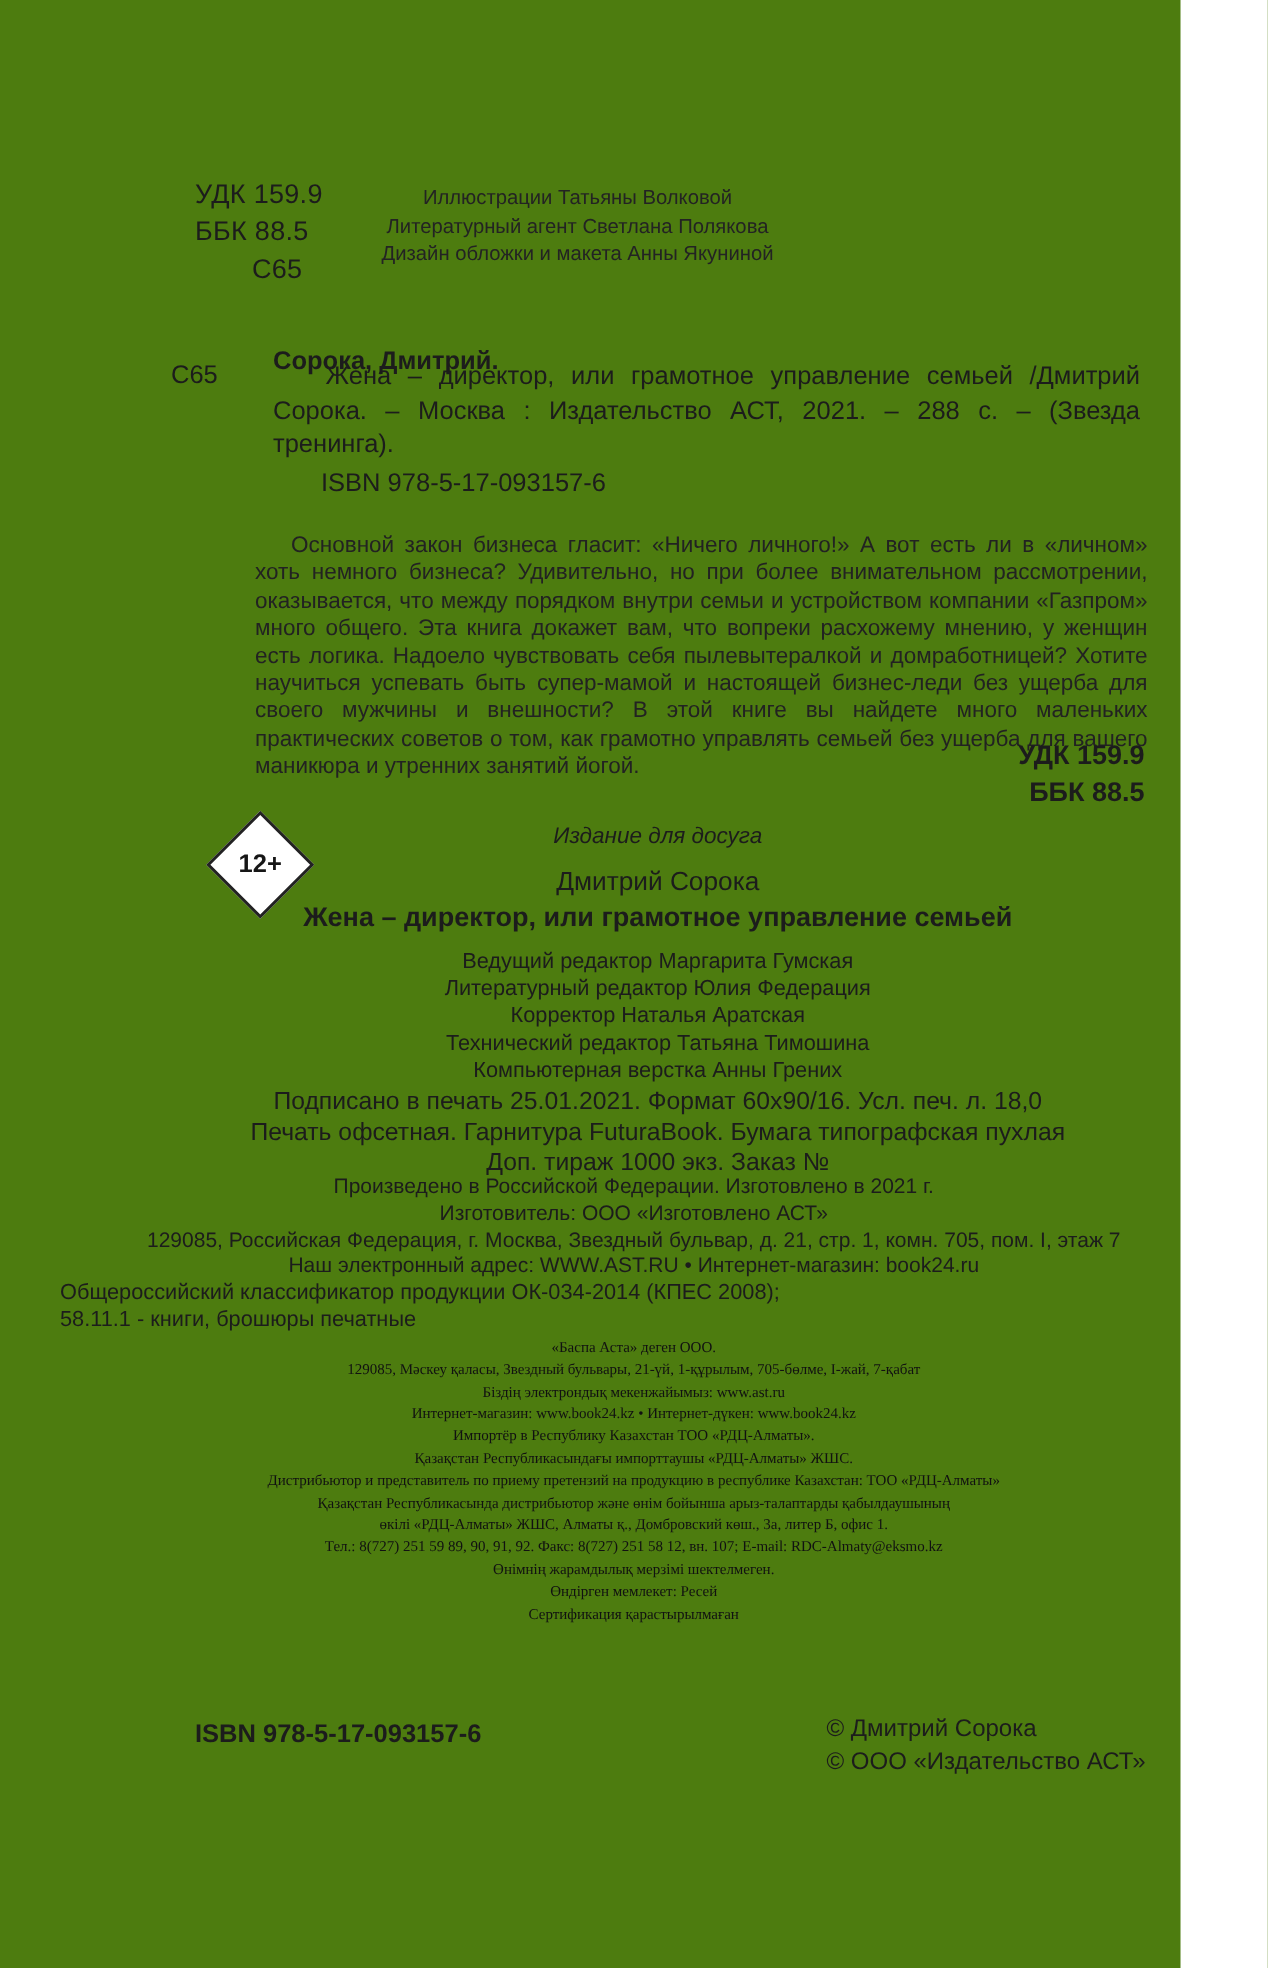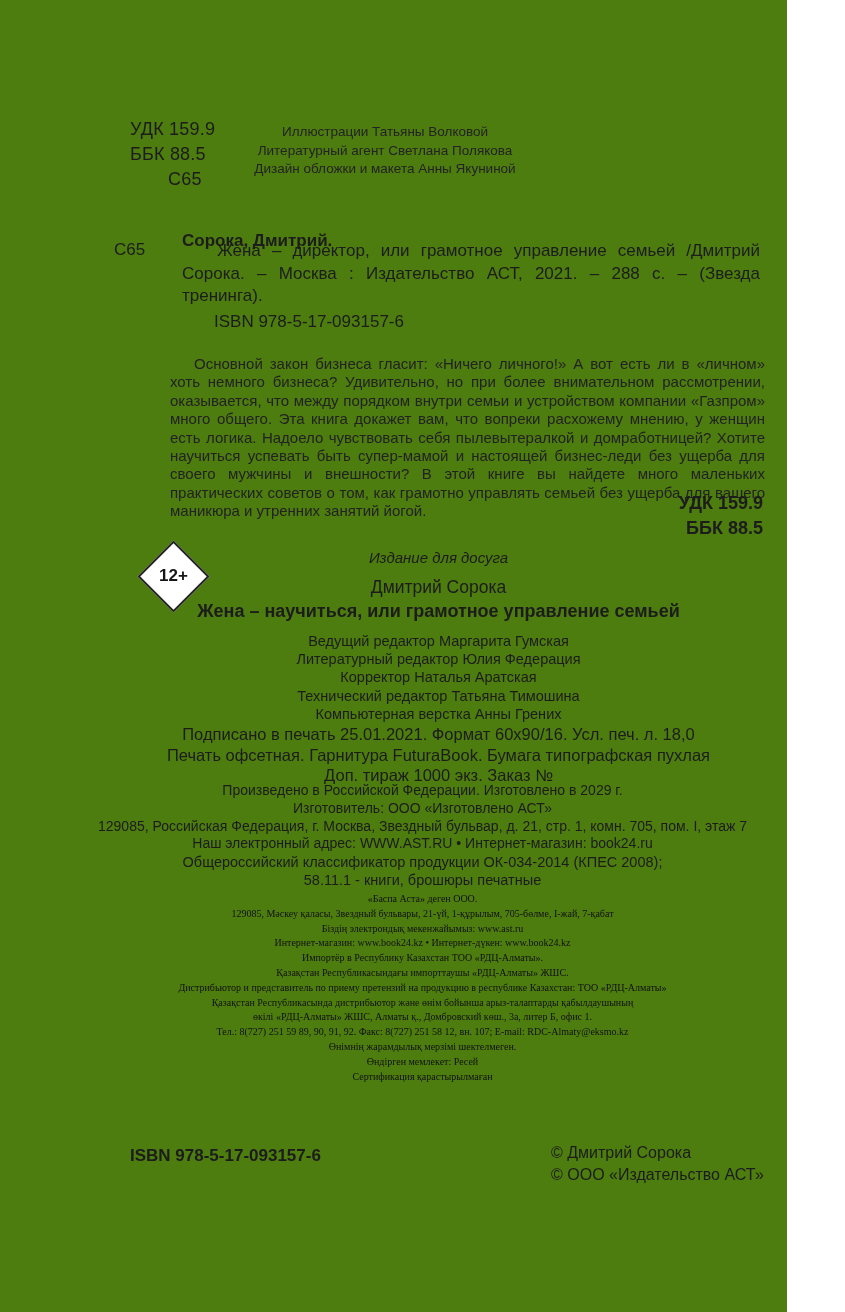--- a/index.html
+++ b/index.html
@@ -41,21 +41,21 @@
   
   .col-center { left:126px; width:625px; text-align:center; }
   .edition-type   { top:549px; font-size:15px; font-style:italic; }
   .edition-author { top:577px; font-size:17.5px; }
   .edition-title  { top:601px; font-size:18px; font-weight:bold; }
 
   .staff-block { top:632px; font-size:14.5px; line-height:18.2px; }
   .print-block { top:724px; font-size:16.5px; line-height:20.5px; }
 
   .manufacture-block { left:40px; width:765px; text-align:center; top:782px; font-size:14px; line-height:17.8px; }
-  .classifier-block  { left:40px; width:765px; text-align:center; top:854px; font-size:14.5px; line-height:17.5px; }
+  .classifier-block  { left:40px; width:765px; text-align:left; top:854px; font-size:14.5px; line-height:17.5px; }
 
   
   .kazakh-block {
     left:30px; width:785px; top:892px; text-align:center;
     font-family:"Liberation Serif", serif;
     font-size:10px; line-height:14.8px; color:#111;
   }
 
   
   .footer-isbn { left:130px; top:1146px; font-size:17px; font-weight:bold; }
@@ -90,38 +90,38 @@
     <div>ББК 88.5</div>
   </div>
 
   <div class="abs age-diamond">
     <div class="diamond-shape"></div>
     <div class="diamond-label">12+</div>
   </div>
 
   <div class="abs col-center edition-type">Издание для досуга</div>
   <div class="abs col-center edition-author">Дмитрий Сорока</div>
-  <div class="abs col-center edition-title">Жена – научиться, или грамотное управление семьей</div>
+  <div class="abs col-center edition-title">Жена – директор, или грамотное управление семьей</div>
 
   <div class="abs col-center staff-block">
     <div>Ведущий редактор Маргарита Гумская</div>
     <div>Литературный редактор Юлия Федерация</div>
     <div>Корректор Наталья Аратская</div>
     <div>Технический редактор Татьяна Тимошина</div>
     <div>Компьютерная верстка Анны Грених</div>
   </div>
 
   <div class="abs col-center print-block">
     <div>Подписано в печать 25.01.2021. Формат 60х90/16. Усл. печ. л. 18,0</div>
     <div>Печать офсетная. Гарнитура FuturaBook. Бумага типографская пухлая</div>
     <div>Доп. тираж 1000 экз. Заказ №</div>
   </div>
 
   <div class="abs manufacture-block">
-    <div>Произведено в Российской Федерации. Изготовлено в 2029 г.</div>
+    <div>Произведено в Российской Федерации. Изготовлено в 2021 г.</div>
     <div>Изготовитель: ООО «Изготовлено АСТ»</div>
     <div>129085, Российская Федерация, г. Москва, Звездный бульвар, д. 21, стр. 1, комн. 705, пом. I, этаж 7</div>
     <div>Наш электронный адрес: WWW.AST.RU • Интернет-магазин: book24.ru</div>
   </div>
 
   <div class="abs classifier-block">
     <div>Общероссийский классификатор продукции ОК-034-2014 (КПЕС 2008);</div>
     <div>58.11.1 - книги, брошюры печатные</div>
   </div>
 

